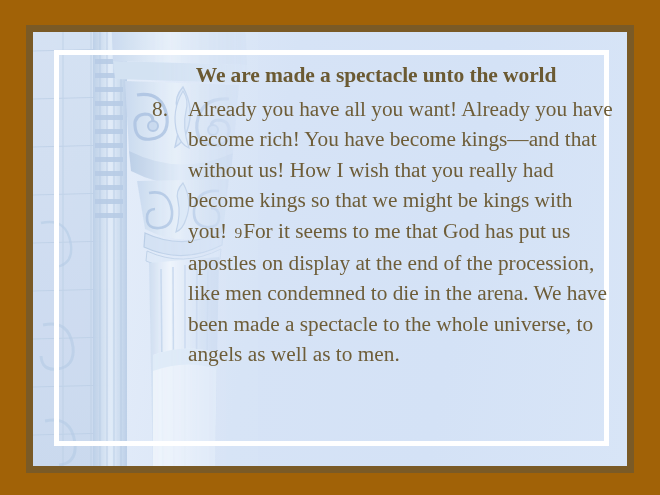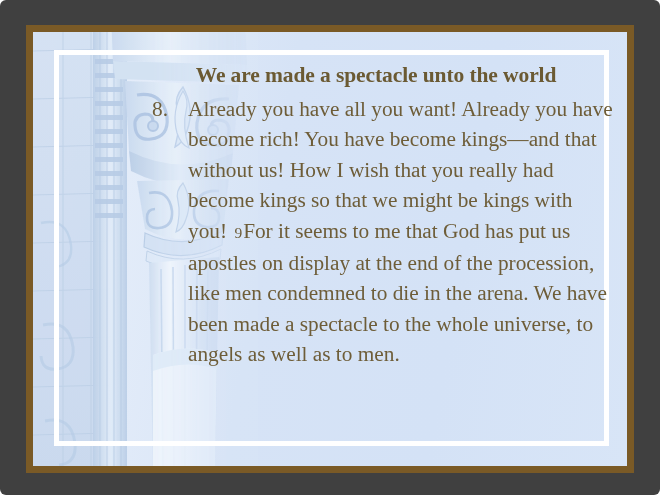--- a/index.html
+++ b/index.html
@@ -11,22 +11,21 @@
     width: 660px;
     height: 495px;
     overflow: hidden;
     font-family: "Liberation Serif", serif;
   }
 
   #slide-root {
     position: relative;
     width: 660px;
     height: 495px;
-    background: #404040;
-    border-radius: 6px;
+    background: #a16207;
   }
 
   
   #slide-frame {
     position: absolute;
     left: 26px;
     top: 25px;
     width: 608px;
     height: 448px;
     box-sizing: border-box;

